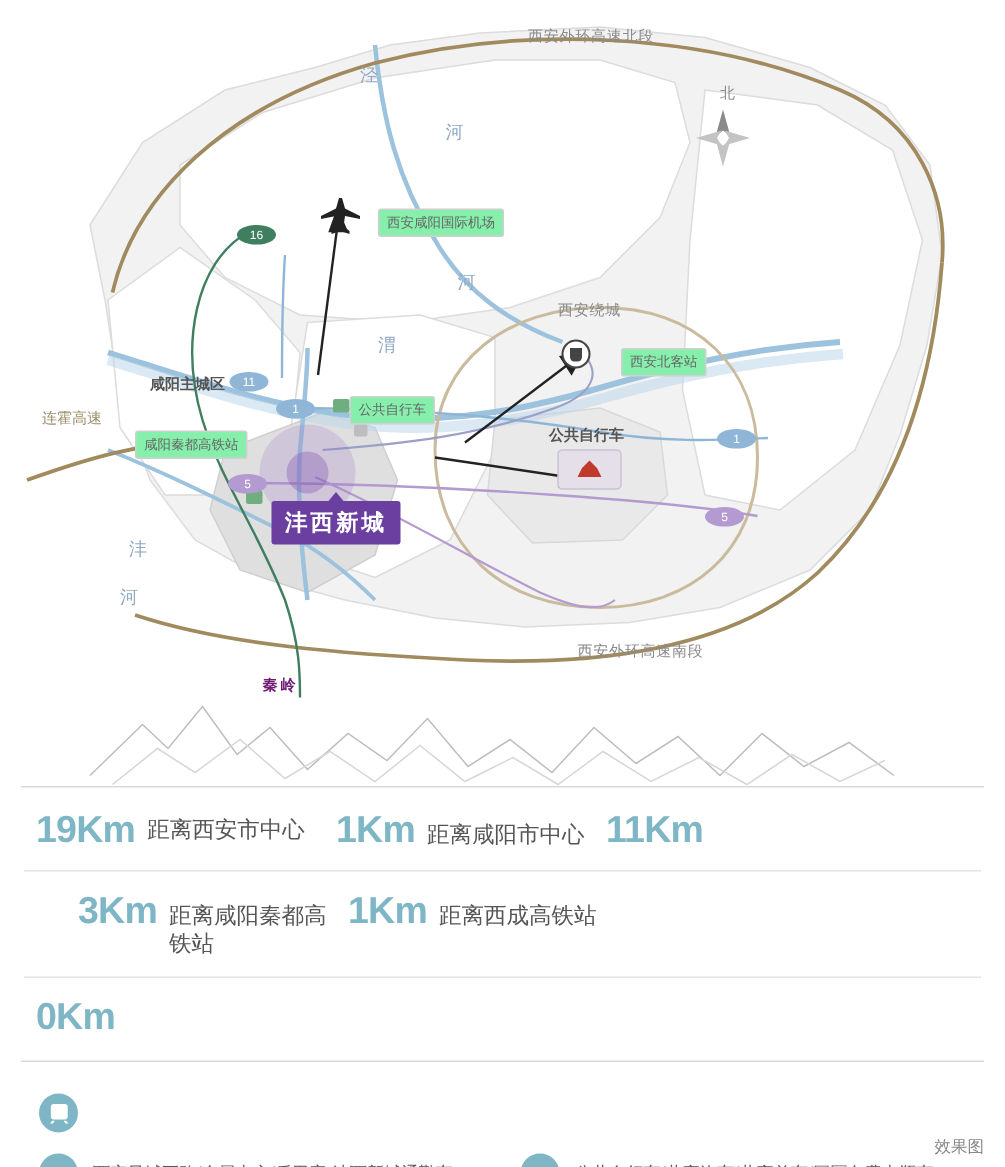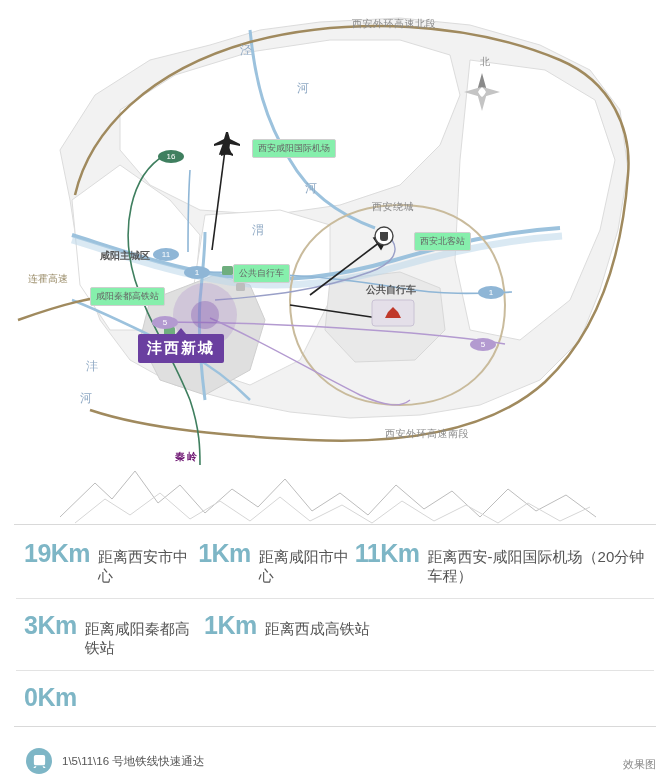--- a/index.html
+++ b/index.html
@@ -56,20 +56,21 @@
   .mainbadge{
     position:absolute;
     background:#6a3fa0;
     color:#fff;
     font-size:15px;
     font-weight:bold;
     padding:5px 9px;
     letter-spacing:2px;
     border-radius:2px;
     white-space:nowrap;
+    margin-left:43px;
   }
   .mainbadge:after{
     content:"";
     position:absolute;
     left:50%;margin-left:-5px;top:-6px;
     border-left:5px solid transparent;
     border-right:5px solid transparent;
     border-bottom:6px solid #6a3fa0;
   }
   .metro-dot{
@@ -257,38 +258,37 @@
   <svg class="mountains" viewBox="0 0 670 70">
     <path fill="none" stroke="#bdbdbd" stroke-width="1" d="M60,62 L95,28 L112,44 L135,16 L158,48 L180,30 L205,58 L232,34 L258,52 L285,24 L312,56 L340,38 L368,60 L396,30 L424,54 L452,36 L480,62 L508,34 L536,56 L566,40 L596,62"></path>
     <path fill="none" stroke="#d6d6d6" stroke-width="1" d="M75,68 L105,44 L130,60 L160,38 L190,64 L220,46 L250,66 L280,42 L310,66 L342,50 L372,68 L402,46 L434,66 L466,50 L498,68 L528,48 L560,66 L590,52"></path>
   </svg>
   <div class="qinling" style="left:175px;top:450px;">秦岭</div>
 </div>
 
 <div id="info">
 
   <div class="dist-row">
-    <div class="dist-item" style="width:200px;">
+    <div class="dist-item" style="width:200px;align-items:center;">
       <span class="dist-num">19Km</span>
       <span class="dist-txt">距离西安市中心</span>
     </div>
     <div class="dist-item" style="width:180px;">
       <span class="dist-num">1Km</span>
       <span class="dist-txt">距离咸阳市中心</span>
     </div>
     <div class="dist-item">
       <span class="dist-num">11Km</span>
-      <span class="dist-txt">距离西安-咸阳国际机场（20分钟车程）</span>
     </div>
   </div>
 
   <div class="sep"></div>
 
   <div class="dist-row">
-    <div class="dist-item" style="width:180px;">
+    <div class="dist-item" style="width:180px;margin-left:28px;">
       <span class="dist-num">3Km</span>
       <span class="dist-txt">距离咸阳秦都高铁站</span>
     </div>
     <div class="dist-item">
       <span class="dist-num">1Km</span>
       <span class="dist-txt">距离西成高铁站</span>
     </div>
   </div>
 
   <div class="sep"></div>
@@ -303,21 +303,20 @@
     <div class="tp-row">
       <div class="tp-item">
         <span class="tp-ic">
           <svg width="15" height="15" viewBox="0 0 16 16" fill="#fff">
             <path d="M4,1 h8 a2,2 0 0 1 2,2 v7 a2,2 0 0 1 -2,2 h-8 a2,2 0 0 1 -2,-2 v-7 a2,2 0 0 1 2,-2 z M3.6,3.4 h8.8 v3.6 h-8.8 z"></path>
             <circle cx="5" cy="9.4" r="1"></circle>
               <circle cx="11" cy="9.4" r="1"></circle>
             <path d="M3,13 l-1.6,2 h2.2 l1.2,-2 z M13,13 l1.6,2 h-2.2 l-1.2,-2 z"></path>
           </svg>
         </span>
-        <span class="tp-txt">1\5\11\16 号地铁线快速通达</span>
       </div>
     </div>
     <div class="tp-row">
       <div class="tp-item">
         <span class="tp-ic">
           <svg width="16" height="14" viewBox="0 0 18 14" fill="#fff">
             <path d="M1,3 h11 v6 h-11 z M12,4.5 h3 l2,2 v2.5 h-5 z"></path>
             <circle cx="4.5" cy="10.6" r="1.5"></circle>
               <circle cx="13.5" cy="10.6" r="1.5"></circle>
             <rect x="2.4" y="4.3" width="3" height="2.2" fill="#7eb6c6"></rect>

